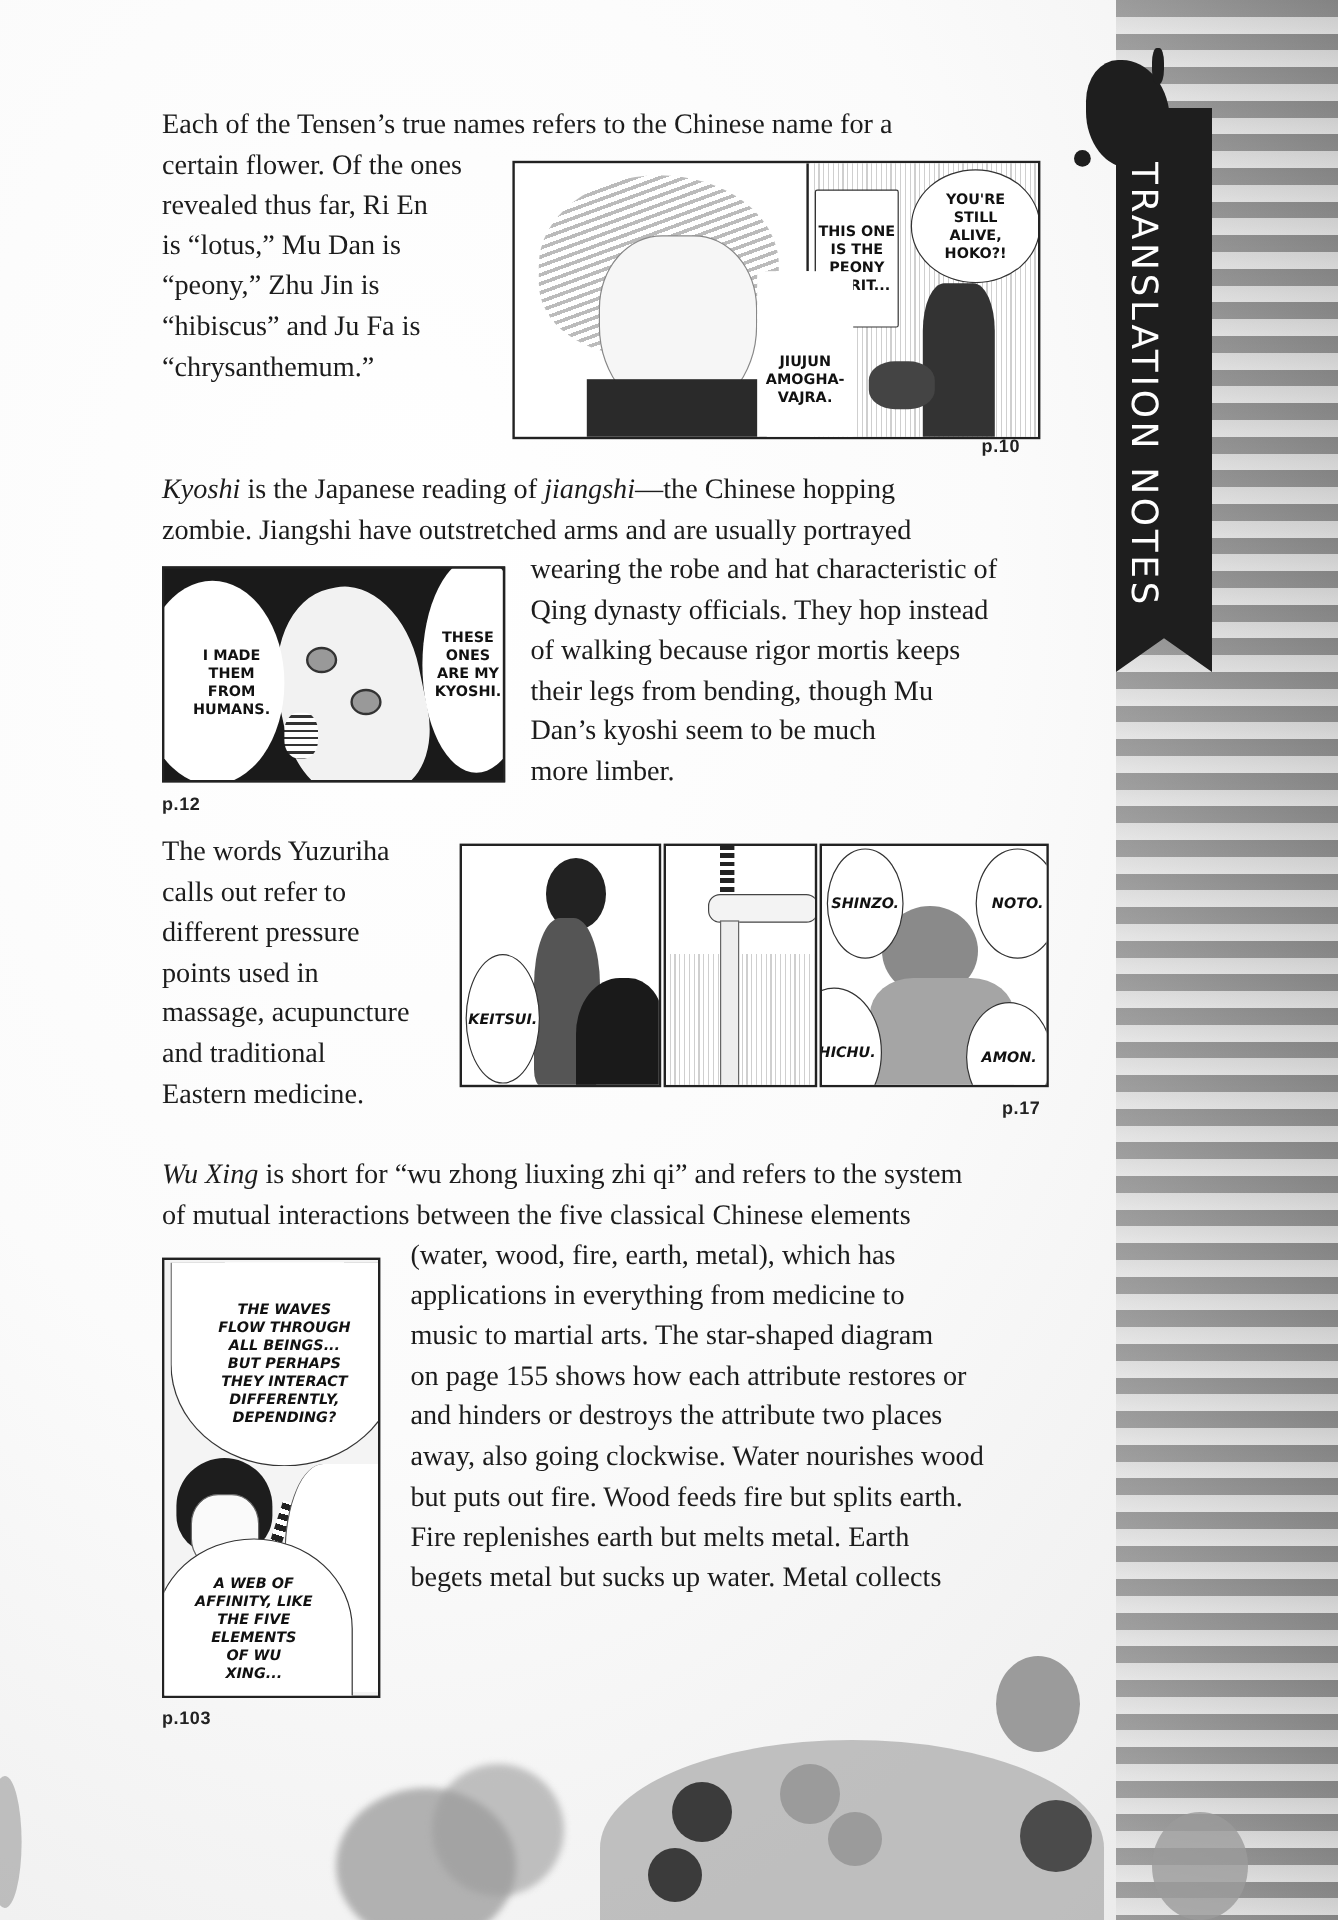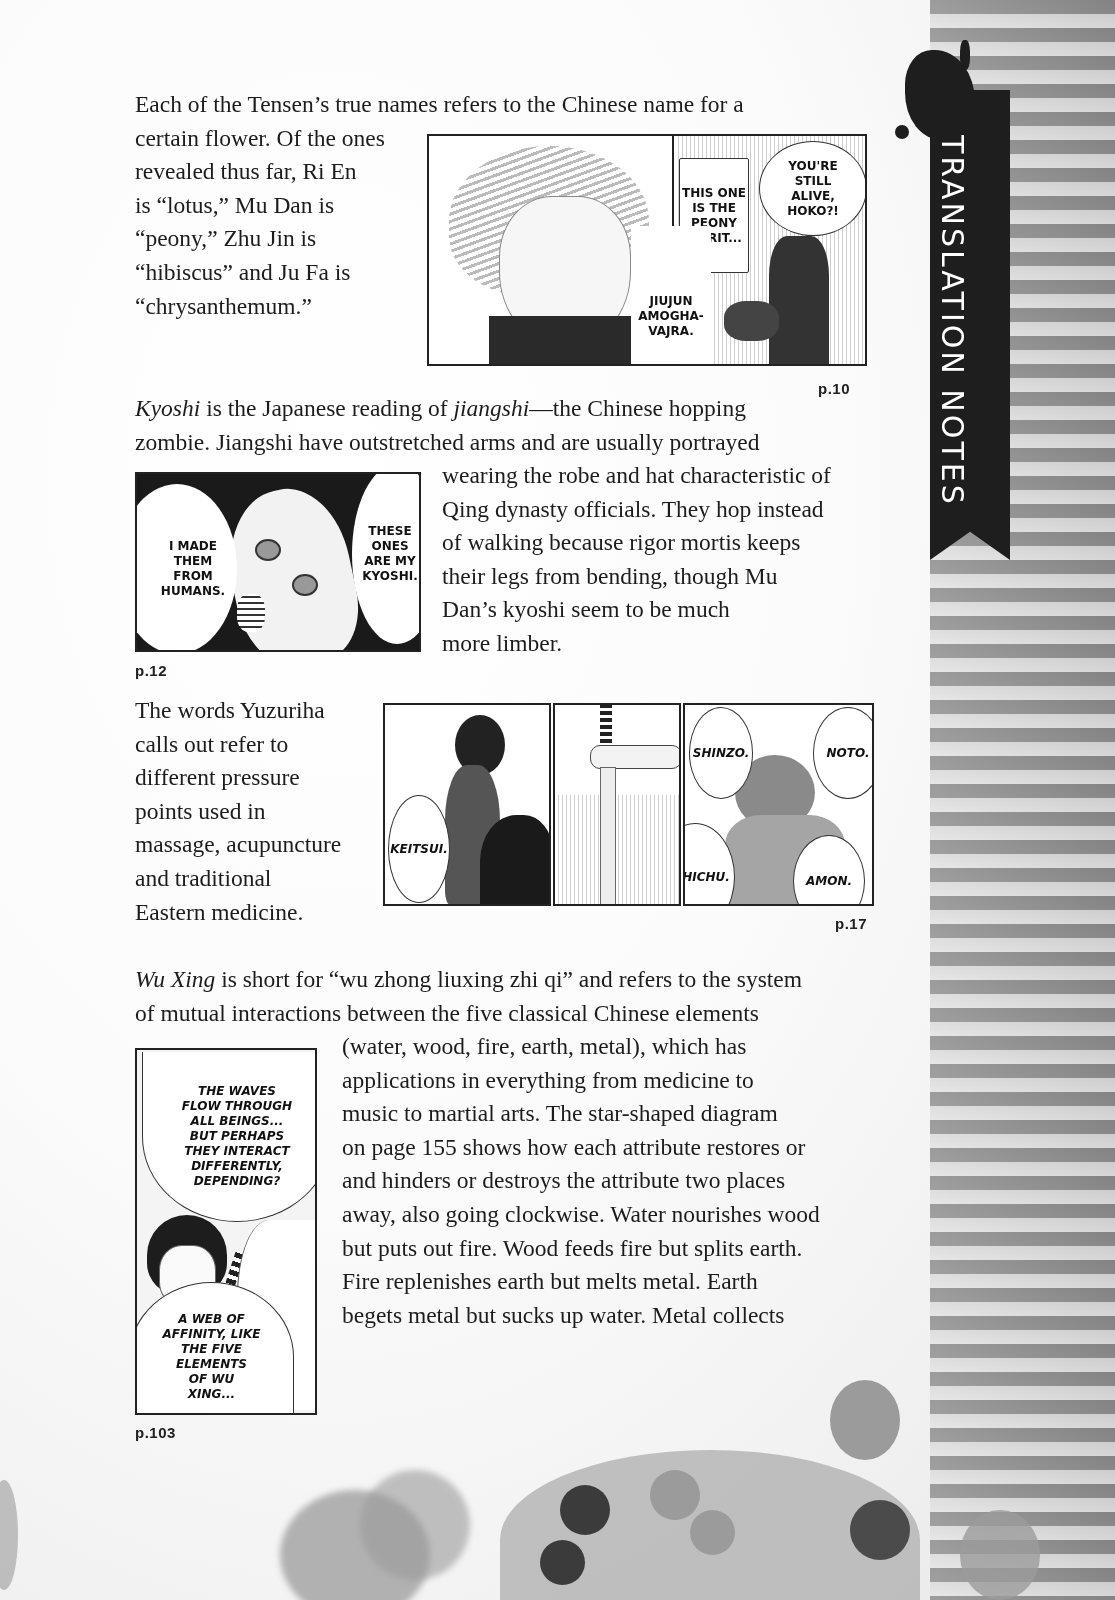--- a/index.html
+++ b/index.html
@@ -73,21 +73,21 @@
 STILL
 ALIVE,
 HOKO?!</span>
     </div>
   <div class="bubble rect" style="left:180px;top:90px;width:80px;height:140px;border-color:#fff;margin-left:22px;">
       <span style="margin-top:40px;">JIUJUN
 AMOGHA-
 VAJRA.</span>
     </div>
 </div>
-<div class="pref" style="left:818px;top:380px;">p.10</div>
+<div class="pref" style="left:818px;top:364px;">p.10</div>
 
 <p class="p" style="left:135px;top:392px;">
   <span class="ln"><i>Kyoshi</i><span> is the Japanese reading of </span><i>jiangshi</i><span>—the Chinese hopping</span></span>
   <span class="ln">zombie. Jiangshi have outstretched arms and are usually portrayed</span>
 </p>
 <p class="p" style="left:442px;top:459px;">
   <span class="ln">wearing the robe and hat characteristic of</span>
   <span class="ln">Qing dynasty officials. They hop instead</span>
   <span class="ln">of walking because rigor mortis keeps</span>
   <span class="ln">their legs from bending, though Mu</span>
@@ -145,21 +145,21 @@
     <div style="position:absolute;left:40px;top:110px;width:120px;height:100px;background:#a5a5a5;border-radius:30% 30% 0 0;"></div>
     <div class="bubble it" style="left:4px;top:2px;width:64px;height:92px;">
         <span>SHINZO.</span>
       </div>
     <div class="bubble it" style="left:128px;top:2px;width:70px;height:92px;">
         <span>NOTO.</span>
       </div>
     <div class="bubble it" style="left:-30px;top:118px;width:80px;height:108px;">
         <span style="margin-left:22px;">HICHU.</span>
       </div>
-    <div class="bubble it" style="left:108px;top:130px;width:72px;height:92px;text-align:right;">
+    <div class="bubble it" style="left:120px;top:130px;width:72px;height:92px;text-align:right;">
         <span>AMON.</span>
       </div>
   </div>
 </div>
 <div class="pref" style="left:835px;top:915px;">p.17</div>
 
 <p class="p" style="left:135px;top:963px;">
   <span class="ln"><i>Wu Xing</i><span> is short for “wu zhong liuxing zhi qi” and refers to the system</span></span>
   <span class="ln">of mutual interactions between the five classical Chinese elements</span>
 </p>

